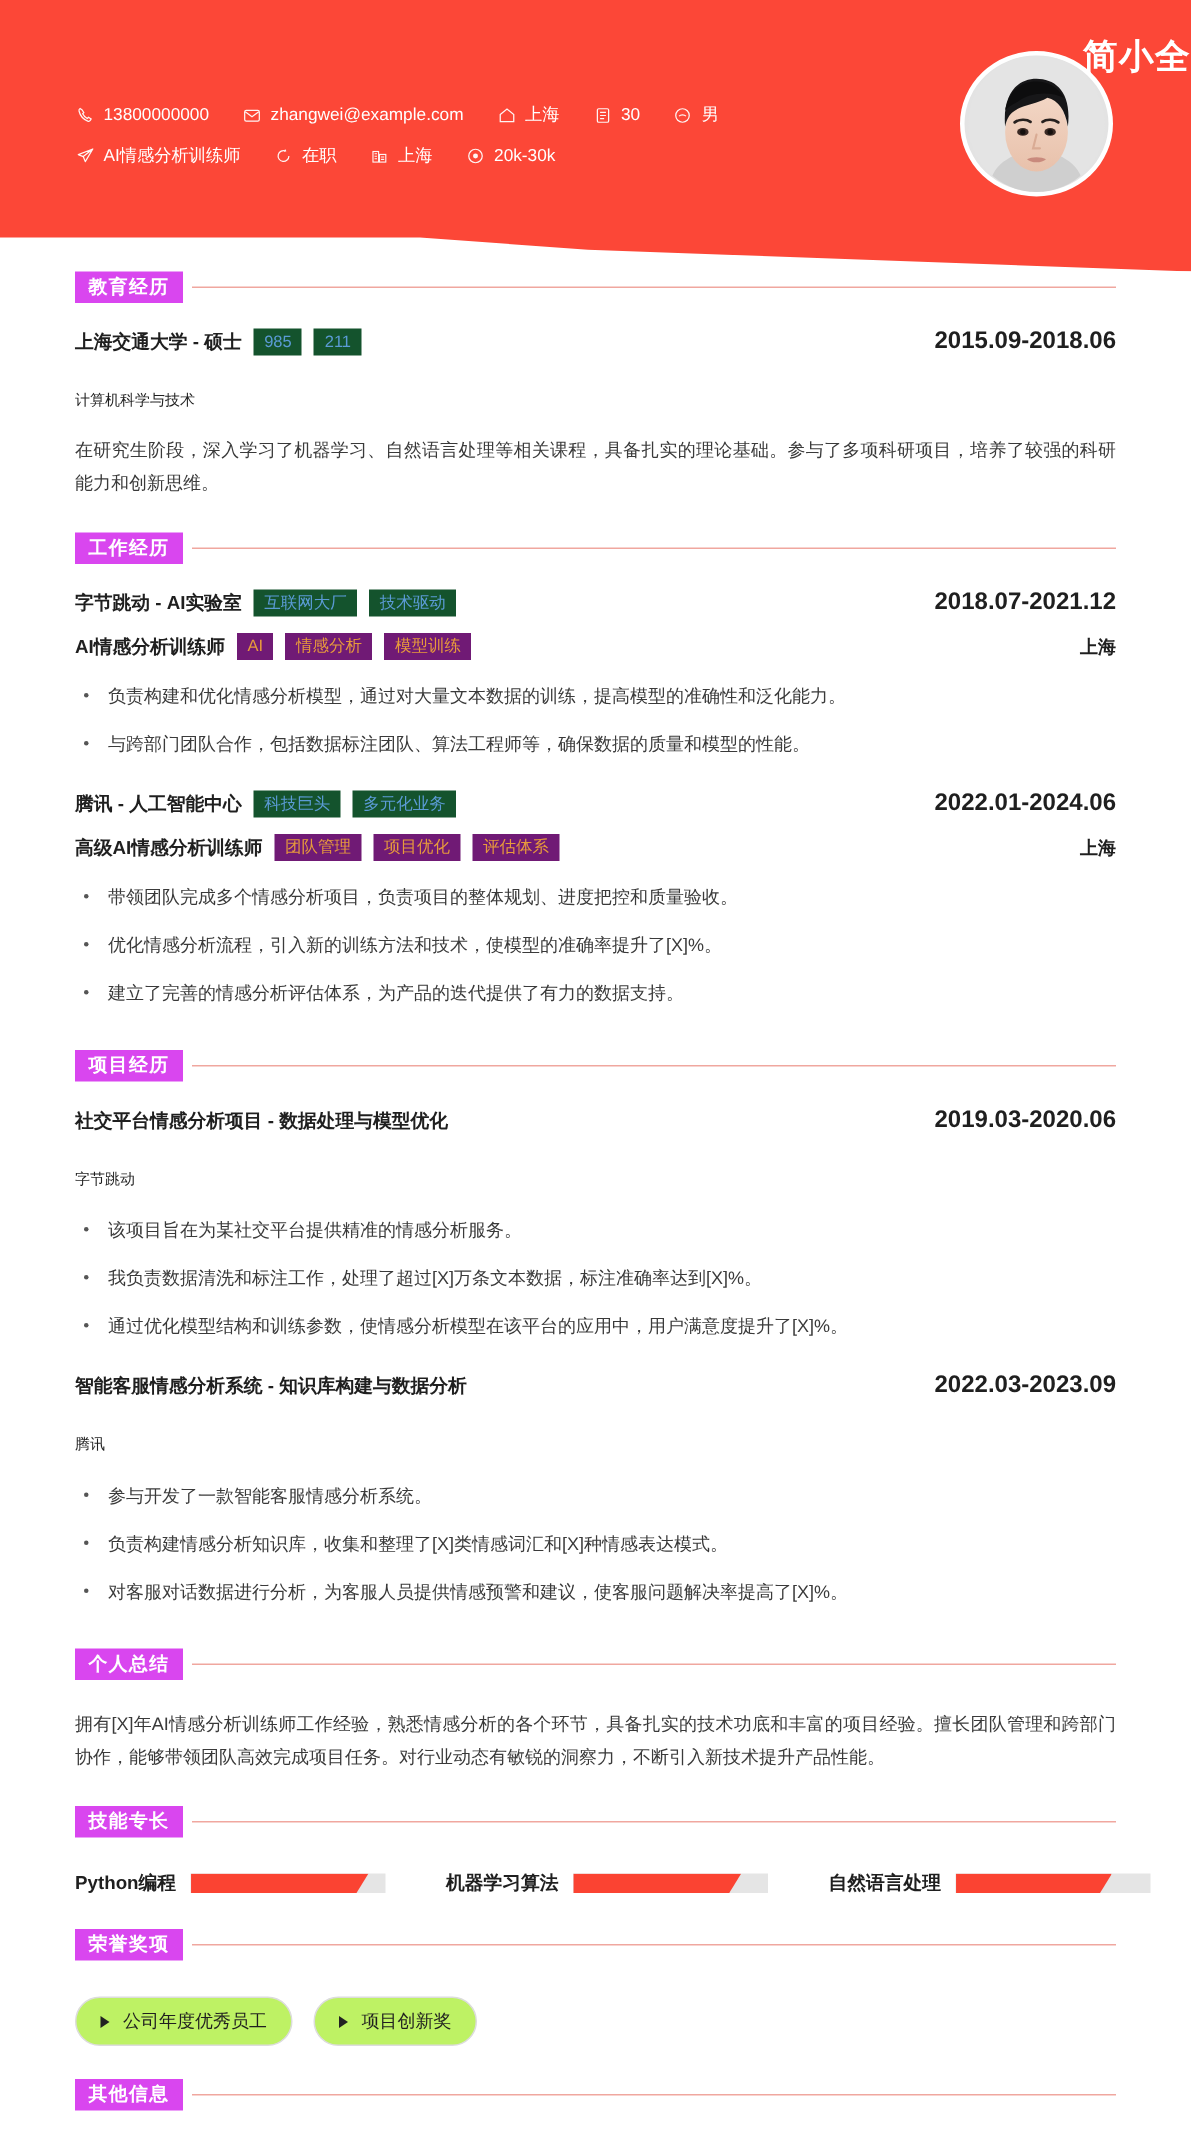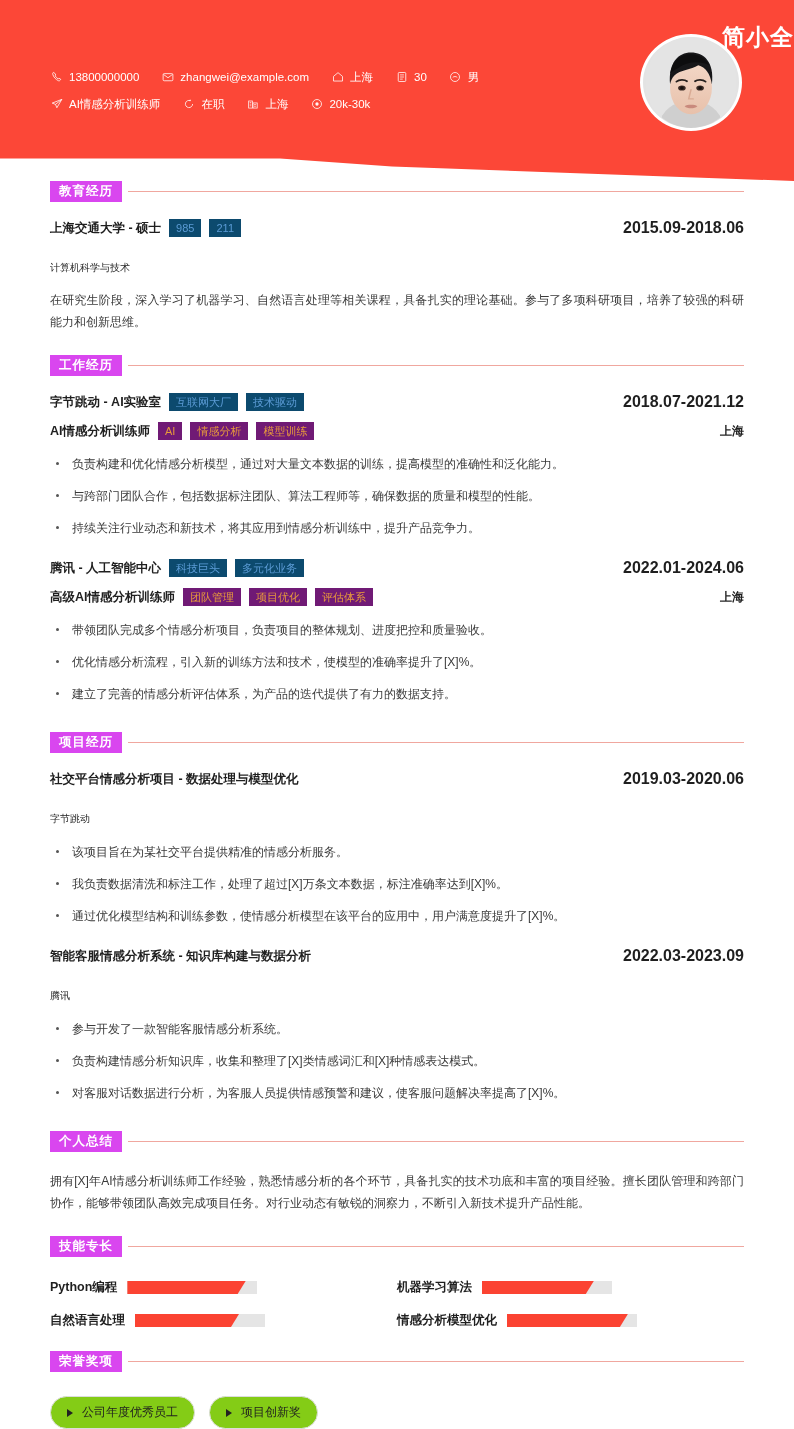--- a/index.html
+++ b/index.html
@@ -164,21 +164,21 @@
   }
 
   .tag {
     display: inline-block;
     font-size: 11px;
     line-height: 16px;
     padding: 1px 7px;
     margin-right: 8px;
     white-space: nowrap;
   }
-  .tag-blue { background: #0c4a6e; color: #5b9bd5; text-align: right; }
+  .tag-blue { background: #14532d; color: #5b9bd5; text-align: right; }
   .tag-orange { background: #701a75; color: #e79a3c; }
 
   .bullets { list-style: none; margin-top: 7px; }
   .bullets li {
     position: relative;
     font-size: 12px;
     color: #3a3a3a;
     line-height: 20px;
     padding: 6px 0 6px 22px;
   }
@@ -189,24 +189,25 @@
     top: 14px;
     width: 3px;
     height: 3px;
     border-radius: 50%;
     background: #555;
   }
 
   
   .skills-grid {
     display: grid;
-    grid-template-columns: 1fr 1fr;
+    grid-template-columns: 1fr 1fr 1fr 1fr;
     column-gap: 0px;
     row-gap: 16px;
     padding-top: 22px;
+    gap: 40px;
   }
   .skill {
     display: flex;
     align-items: center;
   }
   .skill-name {
     font-size: 12.5px;
     font-weight: bold;
     color: #1f1f1f;
     white-space: nowrap;
@@ -235,21 +236,21 @@
   }
   .honor {
     display: inline-flex;
     align-items: center;
     border: 1px solid #dcdcdc;
     border-radius: 18px;
     padding: 7px 16px;
     margin-right: 14px;
     font-size: 12px;
     color: #1f1f1f;
-    background: #84cc16;
+    background: #bef264;
   }
   .honor .tri {
     width: 0; height: 0;
     border-left: 6px solid #222;
     border-top: 4px solid transparent;
     border-bottom: 4px solid transparent;
     margin-right: 9px;
   }
 
   .sec-gap { height: 22px; }
@@ -432,21 +433,20 @@
             <span class="entry-title">AI情感分析训练师</span>
             <span class="tag tag-orange">AI</span>
             <span class="tag tag-orange">情感分析</span>
             <span class="tag tag-orange">模型训练</span>
           </div>
           <span class="entry-loc">上海</span>
         </div>
         <ul class="bullets">
           <li>负责构建和优化情感分析模型，通过对大量文本数据的训练，提高模型的准确性和泛化能力。</li>
           <li>与跨部门团队合作，包括数据标注团队、算法工程师等，确保数据的质量和模型的性能。</li>
-          <li>持续关注行业动态和新技术，将其应用到情感分析训练中，提升产品竞争力。</li>
         </ul>
       </div>
 
       <div class="entry" style="padding-top:14px">
         <div class="entry-row">
           <div class="entry-left">
             <span class="entry-title">腾讯 - 人工智能中心</span>
             <span class="tag tag-blue">科技巨头</span>
             <span class="tag tag-blue">多元化业务</span>
           </div>

